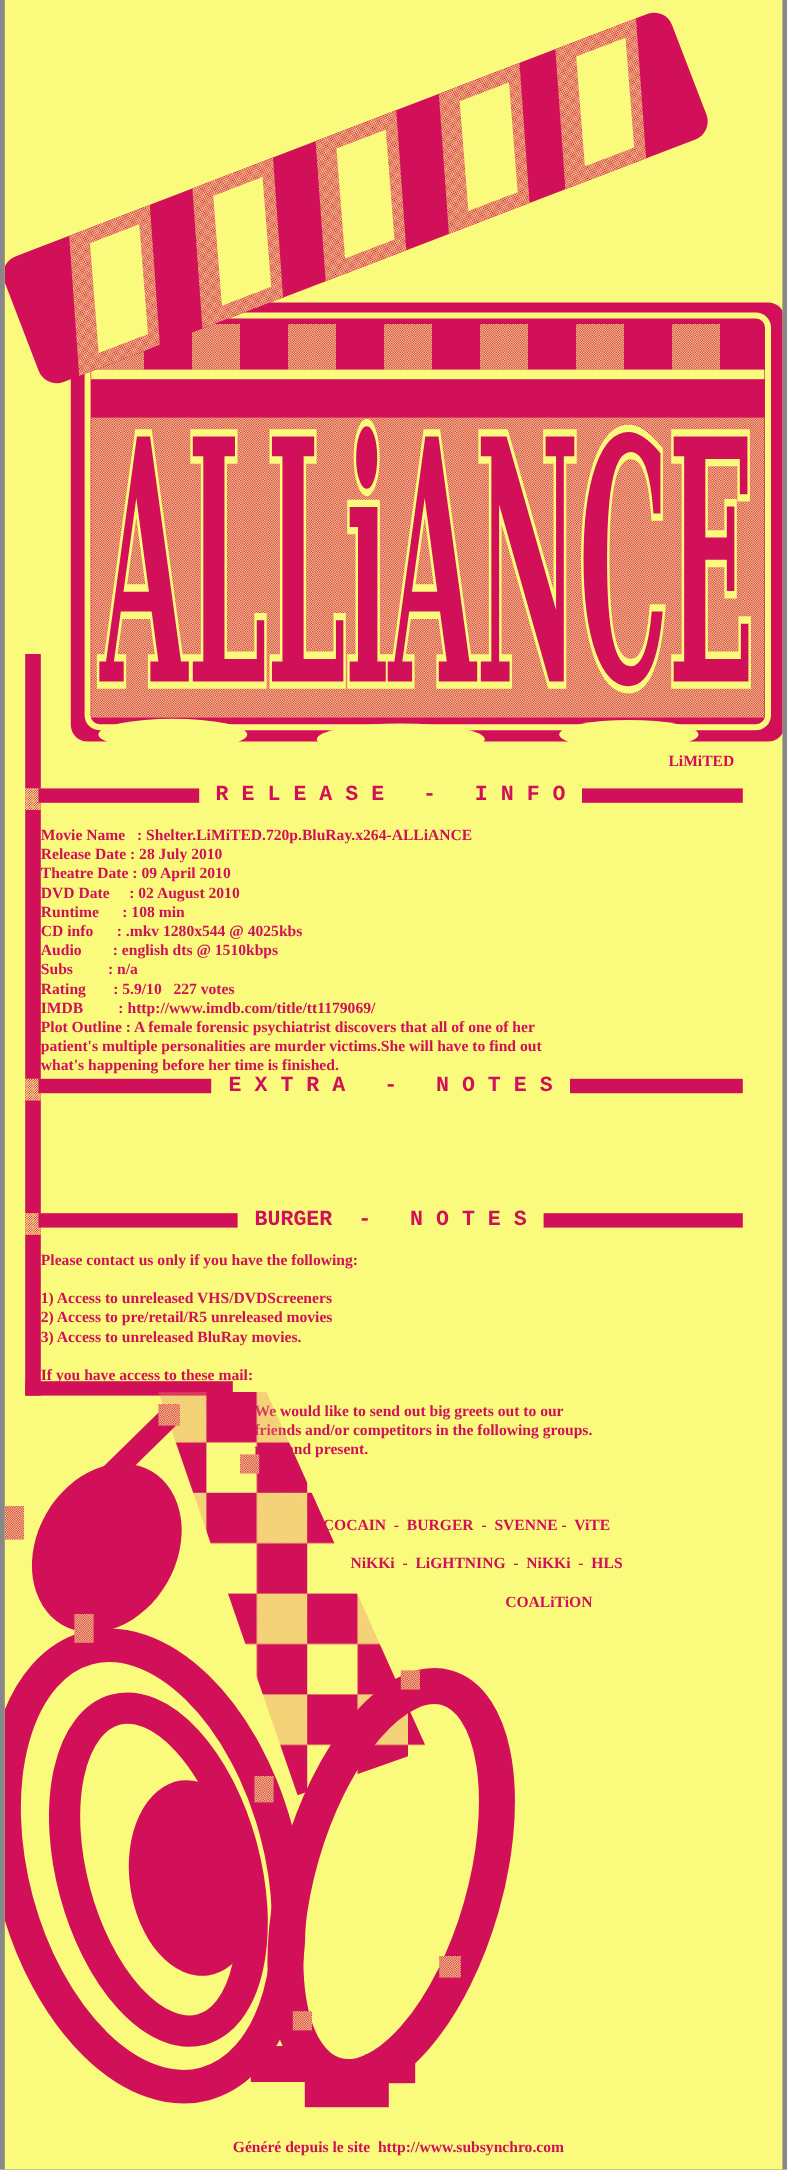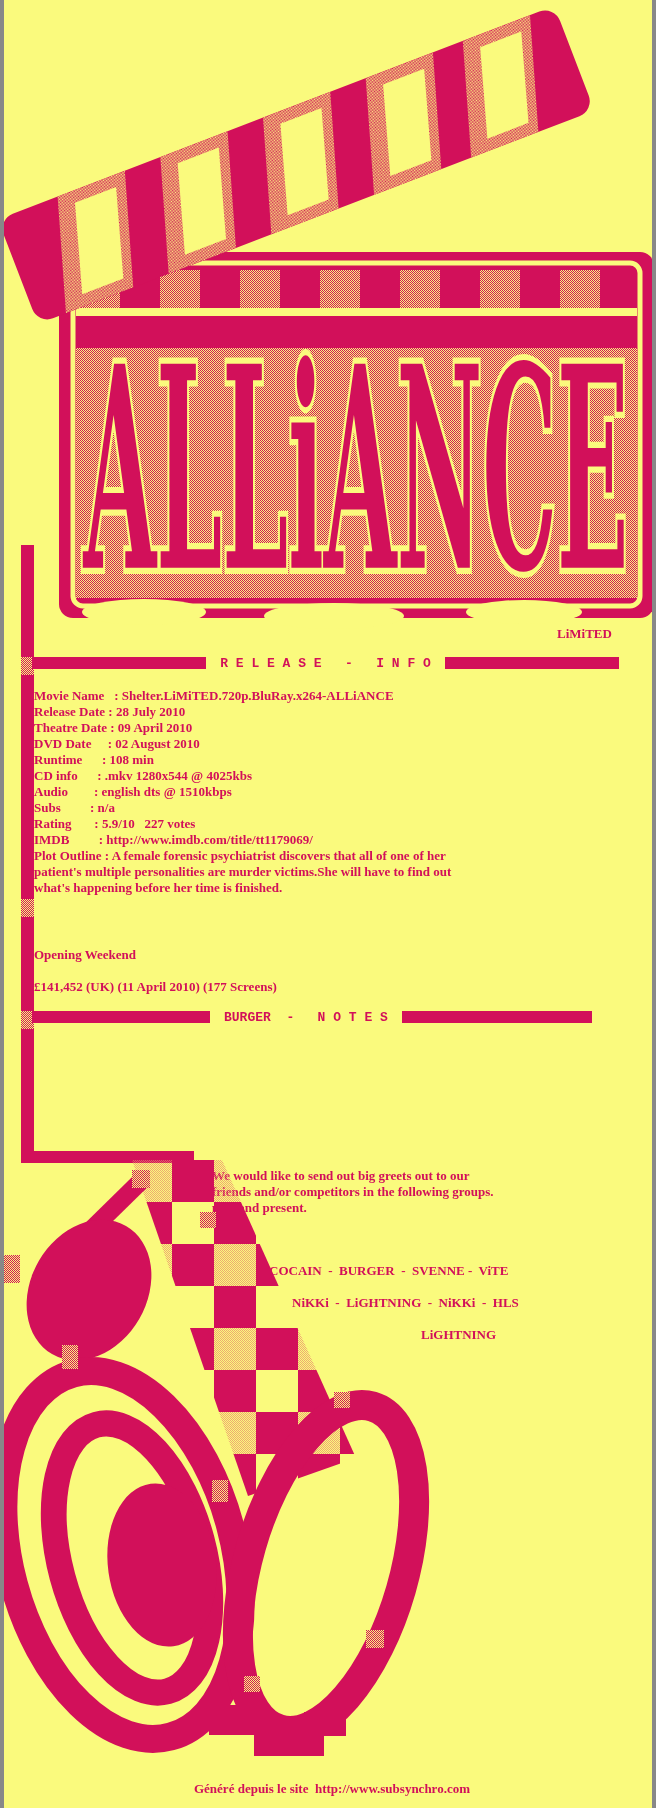--- a/index.html
+++ b/index.html
@@ -38,21 +38,21 @@
   .bar-dot{left:17px;width:13px;height:18px;}
   
   .header-row{
     left:28px;right:33px;height:16px;
     display:flex;align-items:center;gap:14px;
   }
   .header-row .bar{height:12px;background:var(--crimson);flex:1;}
   .header-row .bar.left{max-width:178px;}
   .header-row .bar.right{max-width:190px;}
   .header-row .title{
-    font-size:13px;font-weight:700;white-space:pre;color:var(--crimson);
+    font-size:18px;font-weight:700;white-space:pre;color:var(--crimson);
     font-family:"Liberation Mono","DejaVu Sans Mono",monospace;
   }
   
   .fc{fill:var(--crimson);}
   .fbg{fill:var(--background);}
   .brand-text{
     font-family:"DejaVu Serif","Liberation Serif",serif;
     font-weight:bold;
     fill:var(--crimson);
     paint-order:stroke;
@@ -152,38 +152,47 @@
 Runtime      : 108 min
 CD info      : .mkv 1280x544 @ 4025kbs
 Audio        : english dts @ 1510kbps
 Subs         : n/a
 Rating       : 5.9/10   227 votes
 IMDB         : http://www.imdb.com/title/tt1179069/
 Plot Outline : A female forensic psychiatrist discovers that all of one of her
 patient's multiple personalities are murder victims.She will have to find out
 what's happening before her time is finished.</div>
 
-
-  <div class="abs mono" style="left:30px;top:947px">Opening Weekend
-
-£141,452 (UK) (11 April 2010) (177 Screens)</div>
+  <div class="abs header-row" style="top:897px">
+    <div class="bar left"></div>
+    <div class="title">E X T R A   -   N O T E S</div>
+    <div class="bar right"></div>
+  </div>
+
 
   <div class="abs header-row" style="top:1009px">
     <div class="bar left"></div>
     <div class="title">BURGER  -   N O T E S</div>
     <div class="bar right"></div>
   </div>
 
+  <div class="abs mono" style="left:30px;top:1042px">Please contact us only if you have the following:
+
+1) Access to unreleased VHS/DVDScreeners
+2) Access to pre/retail/R5 unreleased movies
+3) Access to unreleased BluRay movies.
+
+If you have access to these mail:</div>
 
   <div class="abs mono" style="left:208px;top:1168px">We would like to send out big greets out to our
 friends and/or competitors in the following groups.
 past and present.</div>
   <div class="abs mono" style="left:265px;top:1263px">COCAIN  -  BURGER  -  SVENNE -  ViTE</div>
   <div class="abs mono" style="left:288px;top:1295px">NiKKi  -  LiGHTNING  -  NiKKi  -  HLS</div>
-  <div class="abs mono" style="left:417px;top:1327px">LiGHTNING</div>
+  <div class="abs mono" style="left:417px;top:1327px">COALiTiON</div>
 
   <svg class="abs" style="left:0;top:1160px" width="470" height="600" viewBox="0 0 470 600">
     <defs>
       <pattern id="dth2" width="2" height="2" patternUnits="userSpaceOnUse">
         <rect width="2" height="2" class="fbg"></rect>
         <rect width="1" height="1" class="fc"></rect>
         <rect x="1" y="1" width="1" height="1" class="fc"></rect>
       </pattern>
       <pattern id="chk2" width="84" height="84" patternUnits="userSpaceOnUse">
         <rect width="42" height="42" class="fc"></rect>

